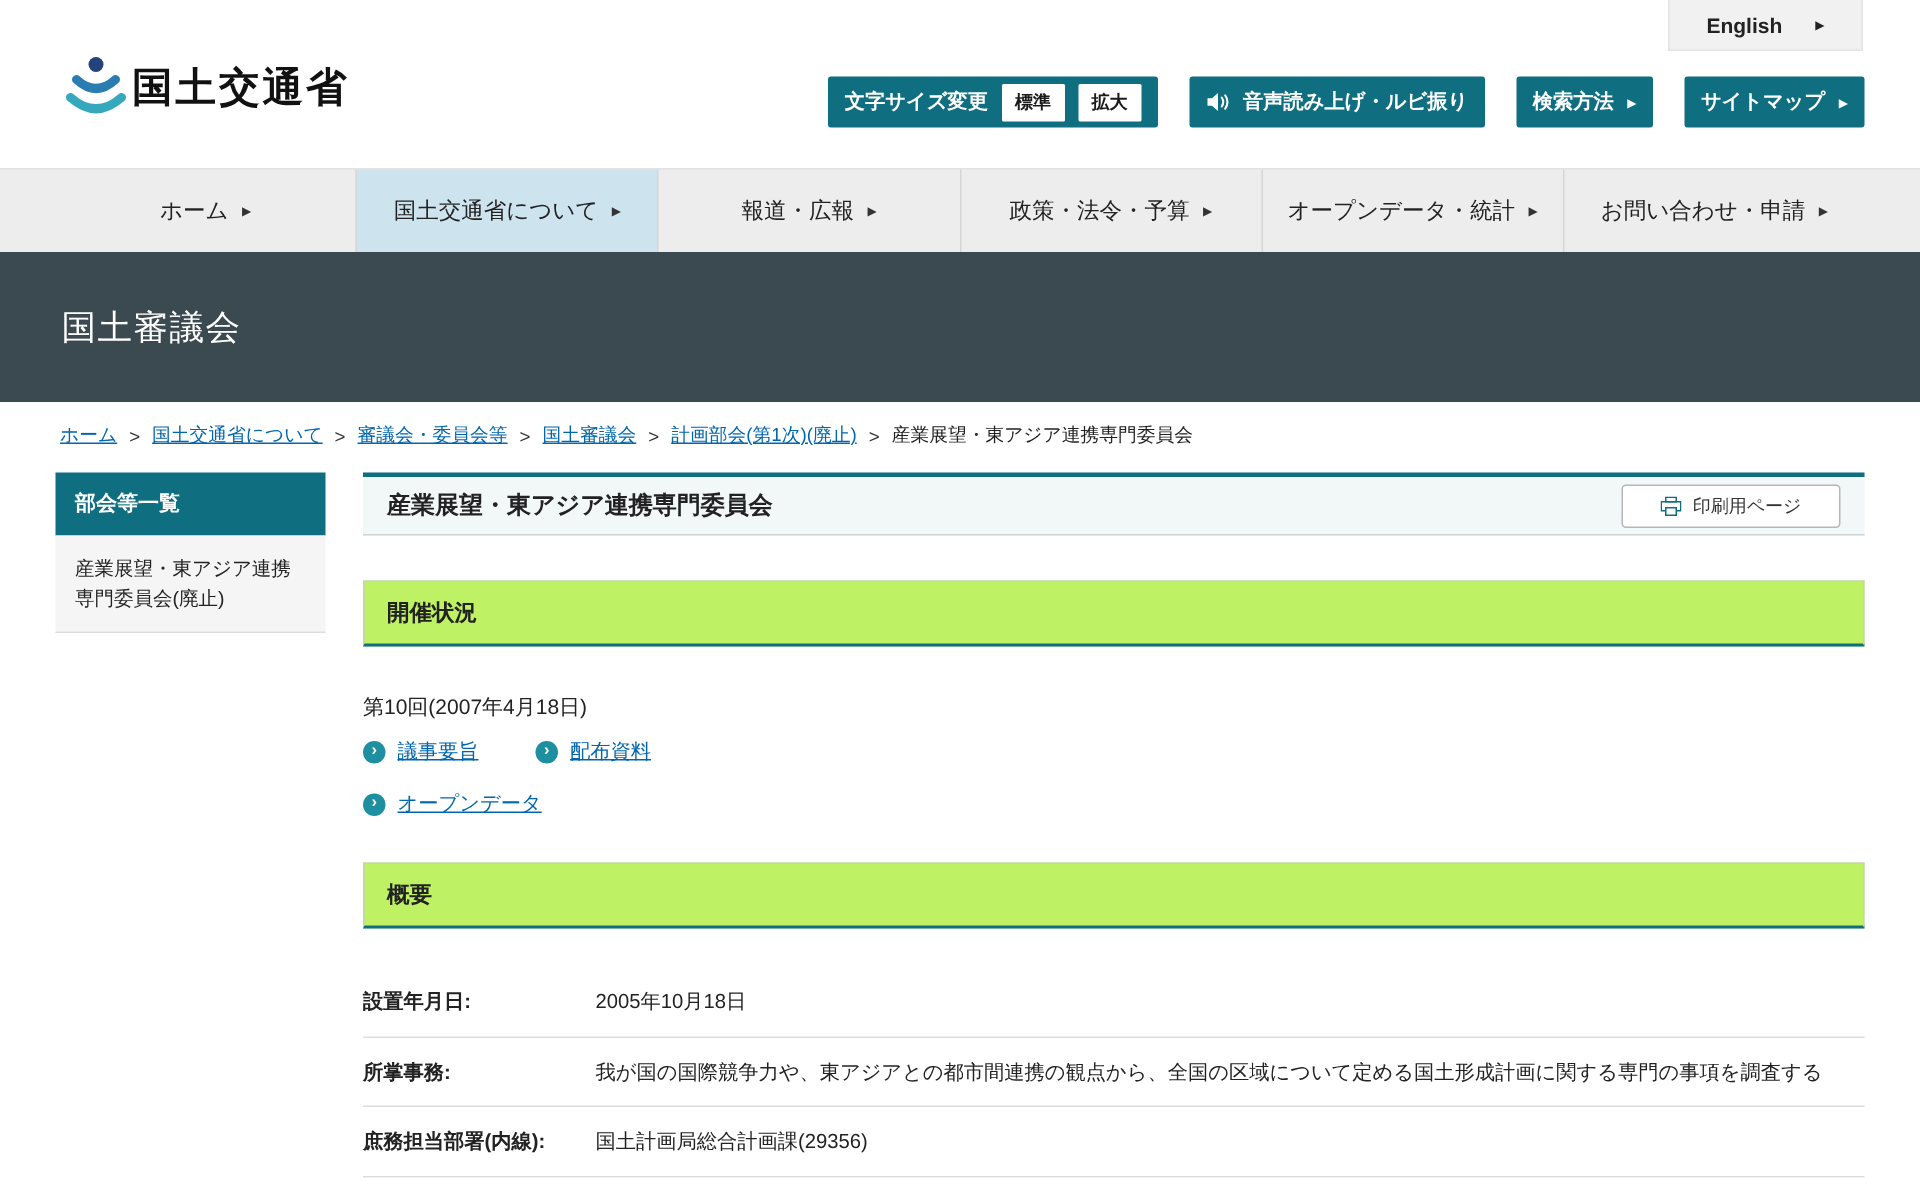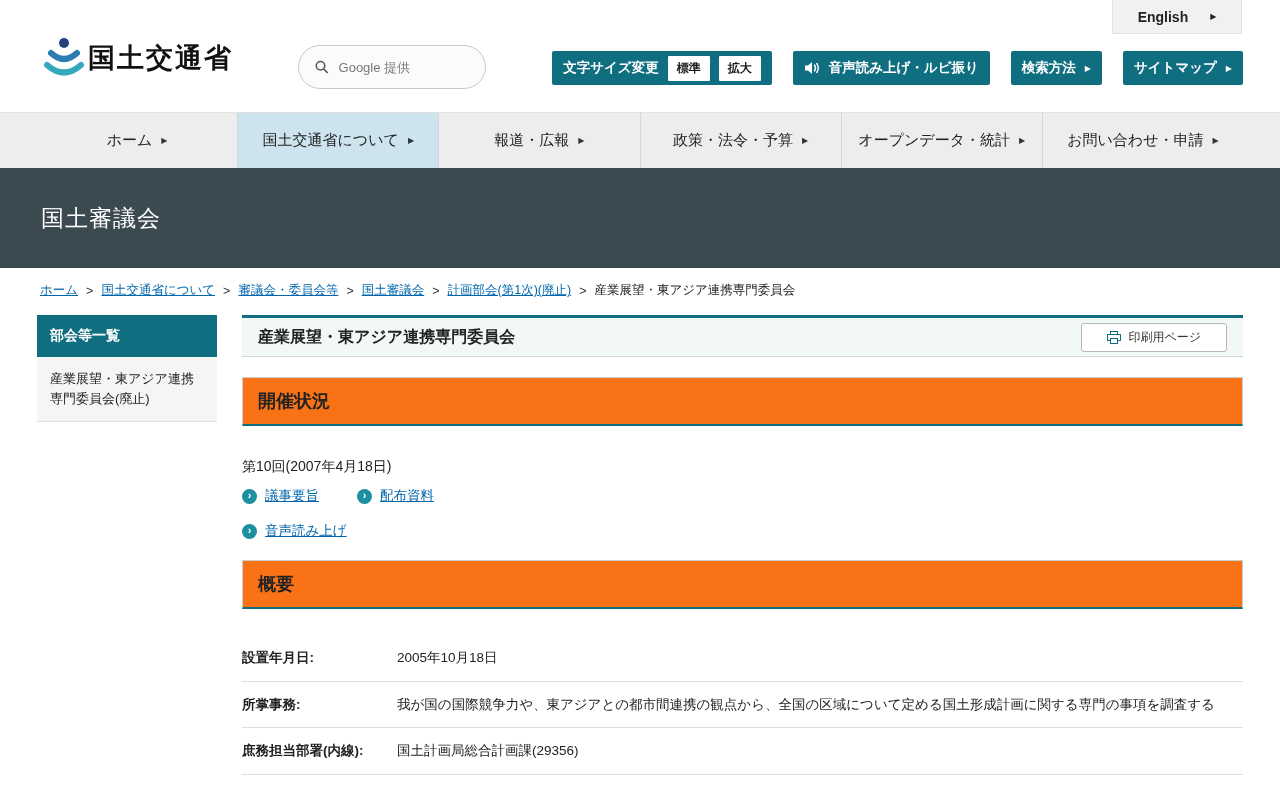--- a/index.html
+++ b/index.html
@@ -57,22 +57,22 @@
   .sidebar-item { background:#f5f5f5; font-size:13px; line-height:1.55; padding:12px 13px;
     border-bottom:1px solid #ddd; cursor:pointer; }
 
   .main { flex:1; min-width:0; }
   .title-bar { border-top:3px solid #0f6e80; background:#f2f7f8; border-bottom:1px solid #ccd6da;
     display:flex; align-items:center; justify-content:space-between; padding:0 16px; height:42px; }
   .page-title { font-size:16px; font-weight:bold; }
   .print-btn { background:#fff; border:1px solid #b7b7b7; border-radius:3px; color:#333;
     font-size:12px; padding:5px 25px; display:flex; align-items:center; gap:7px; cursor:pointer; }
 
-  .section-heading { margin-top:20px; border:1px solid #ccc; border-bottom:2px solid #0f6e80;
-    background:#f97316; font-size:18px; font-weight:bold; padding:11px 15px; }
+  .section-heading { margin-top:30px; border:1px solid #ccc; border-bottom:2px solid #0f6e80;
+    background:#bef264; font-size:15px; font-weight:bold; padding:11px 15px; }
 
   .meeting-title { margin-top:32px; font-size:14px; font-weight:normal; }
   .link-row { margin-top:11px; display:flex; gap:38px; }
   .icon-link { display:flex; align-items:center; gap:8px; font-size:13.5px; cursor:pointer; }
   .icon-link a { color:#0066ad; text-decoration:underline; }
   .circle-arrow { width:15px; height:15px; border-radius:50%; background:#1d8fa0; color:#fff;
     font-size:11px; font-weight:bold; line-height:1; display:flex; align-items:center;
     justify-content:center; flex:none; padding-bottom:1px; }
   .past-row { margin-top:17px; }
 
@@ -94,27 +94,20 @@
 
   <div class="logo">
     <svg viewBox="0 0 48 48" aria-hidden="true">
       <circle cx="24" cy="9" r="5" fill="#24427c"></circle>
       <path d="M11 19 q13 12 26 0" stroke="#2a7db0" stroke-width="6" fill="none" stroke-linecap="round"></path>
       <path d="M7 31 q17 15 34 0" stroke="#35a8bd" stroke-width="6" fill="none" stroke-linecap="round"></path>
     </svg>
     <span class="site-name">国土交通省</span>
   </div>
 
-  <div class="search-box">
-    <svg width="16" height="16" viewBox="0 0 16 16" aria-hidden="true">
-      <circle cx="6.5" cy="6.5" r="5" fill="none" stroke="#555" stroke-width="1.8"></circle>
-      <line x1="10.5" y1="10.5" x2="15" y2="15" stroke="#555" stroke-width="1.8"></line>
-    </svg>
-    <input type="text" placeholder="Google 提供" style="">
-  </div>
 
   <div class="header-buttons">
 
     <div class="btn-teal">
       <span>文字サイズ変更</span>
       <span class="fontsize-inner">標準</span>
       <span class="fontsize-inner">拡大</span>
     </div>
 
     <div class="btn-teal">
@@ -216,21 +209,21 @@
       </span>
       <span class="icon-link">
         <span class="circle-arrow">›</span>
         <a>配布資料</a>
       </span>
     </div>
 
     <div class="link-row past-row">
       <span class="icon-link">
         <span class="circle-arrow">›</span>
-        <a>音声読み上げ</a>
+        <a>オープンデータ</a>
       </span>
     </div>
 
     <div class="section-heading">概要</div>
 
     <div class="overview">
       <div class="overview-row">
         <span class="overview-label">設置年月日:</span>
         <span class="overview-value">2005年10月18日</span>
       </div>

